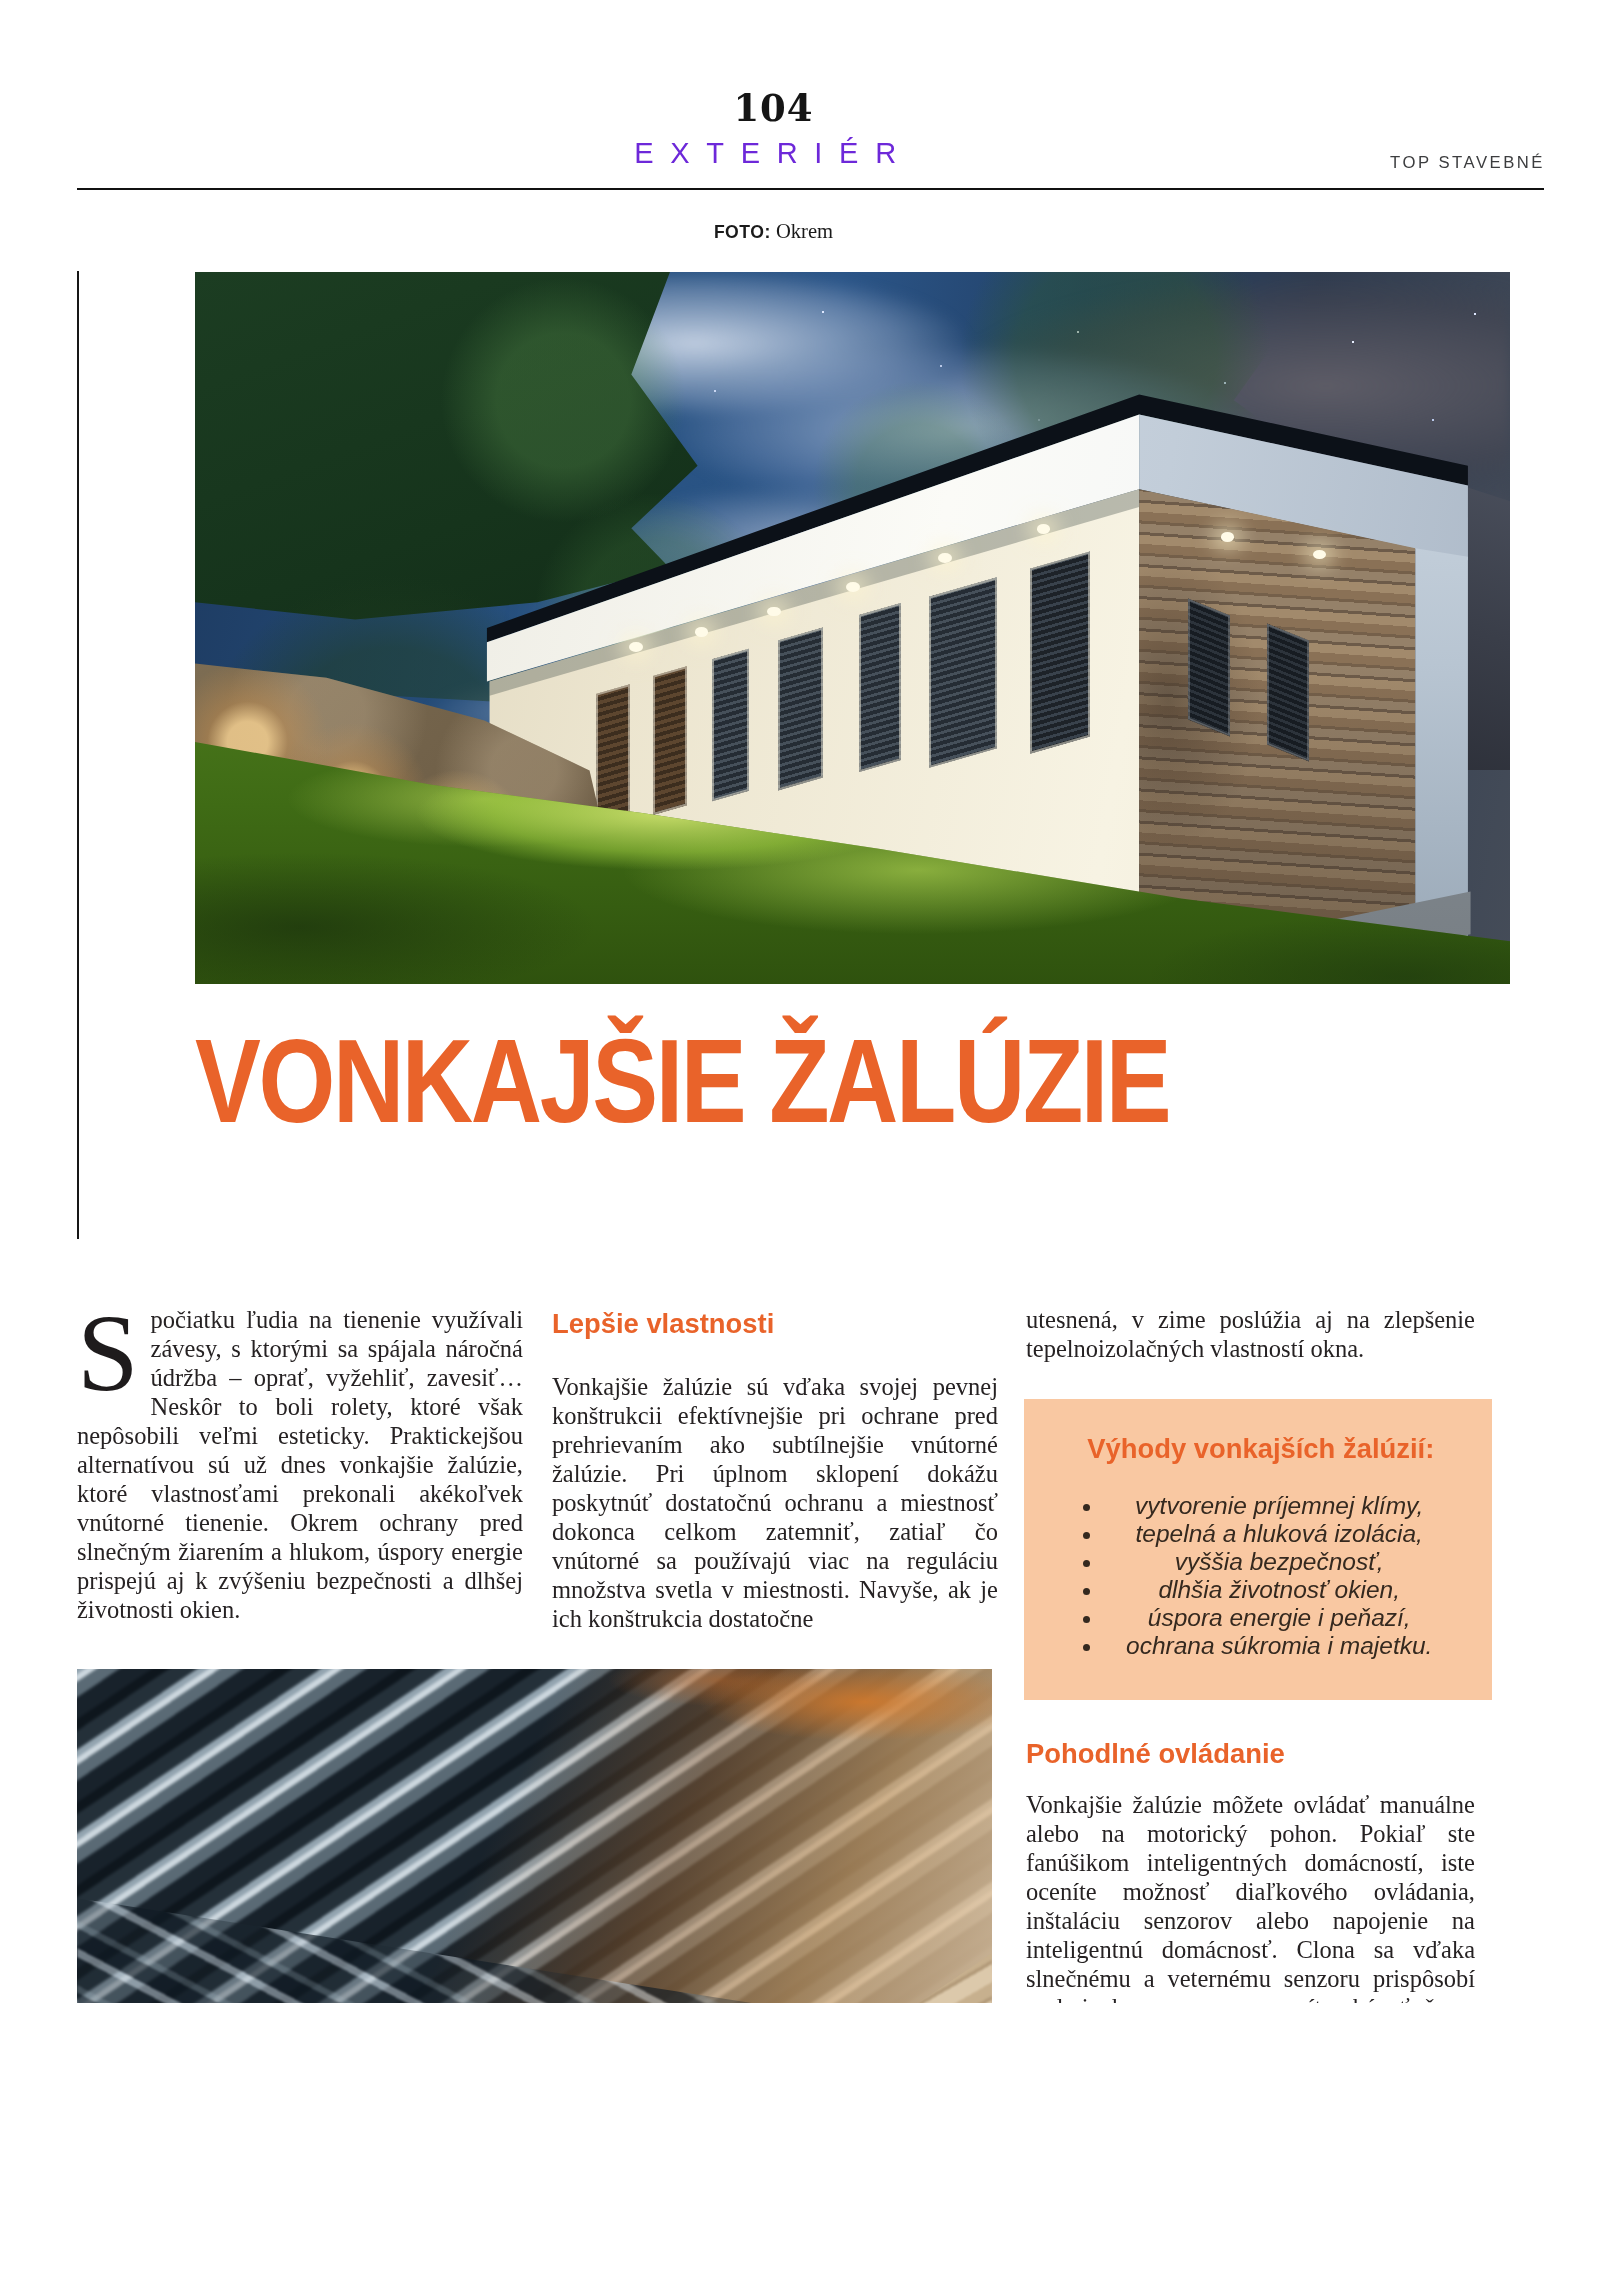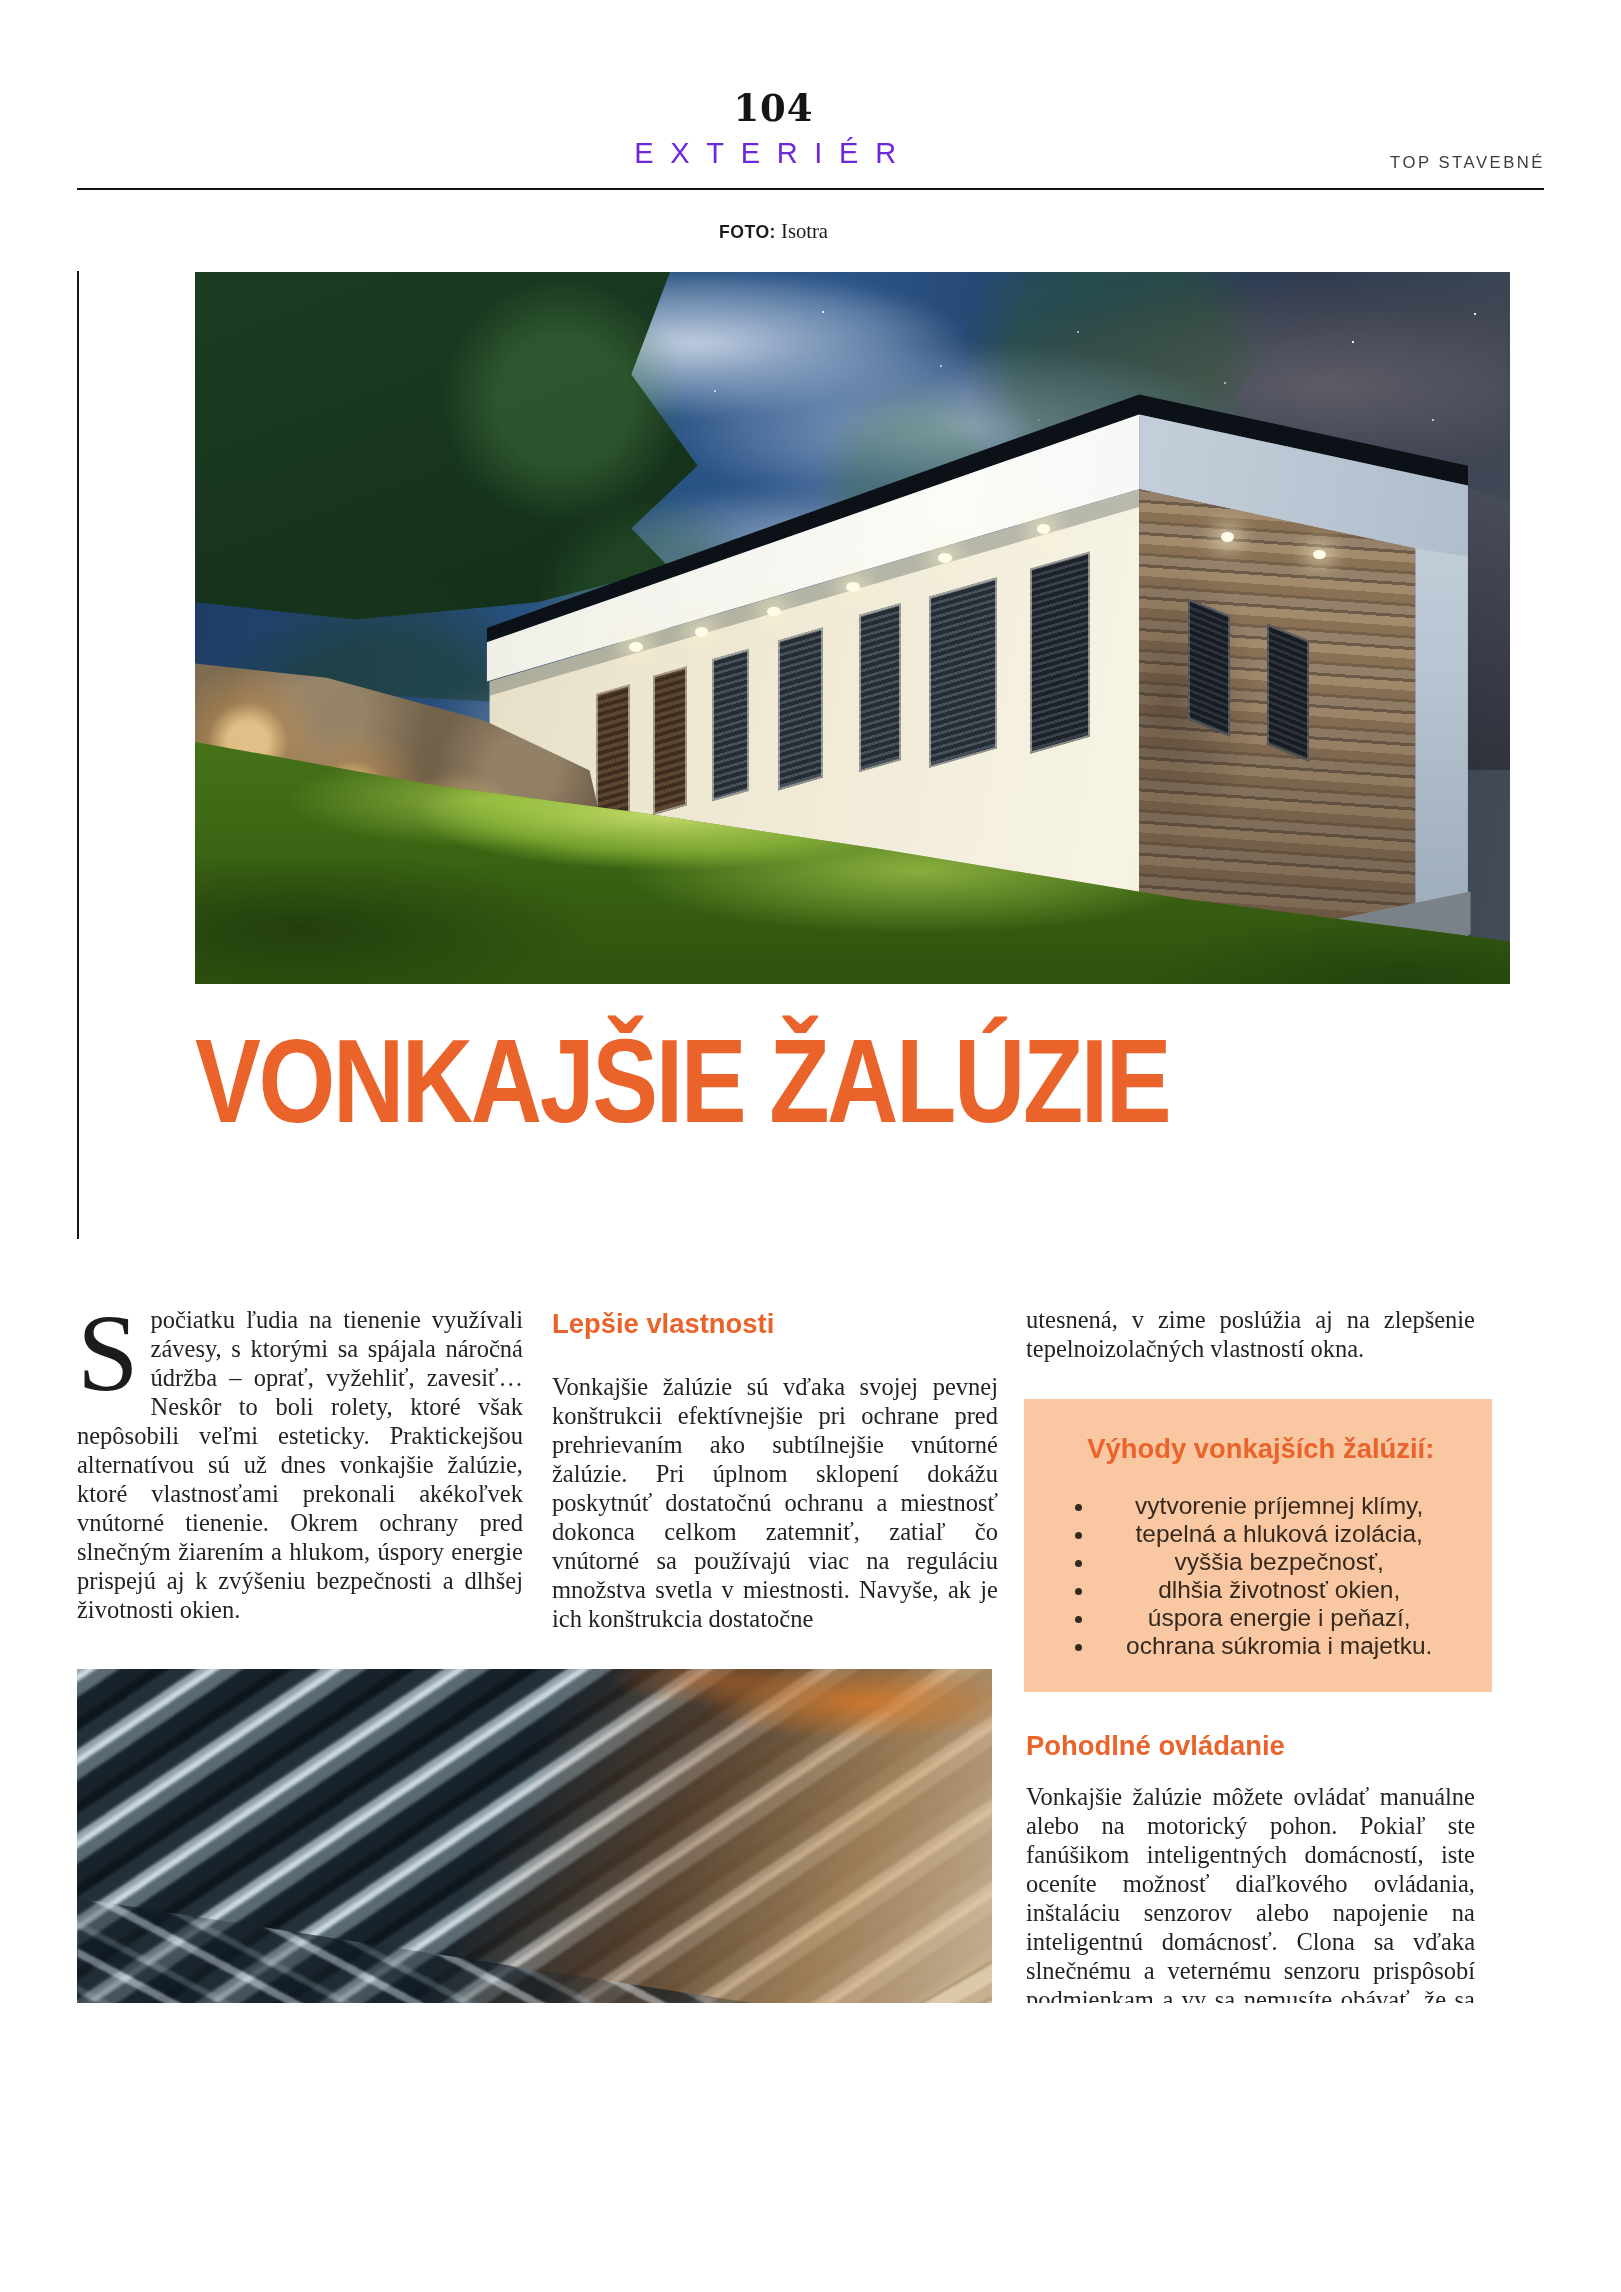--- a/index.html
+++ b/index.html
@@ -39,21 +39,21 @@
   .subhead{font-family:"Liberation Sans",sans-serif;font-weight:bold;font-size:27.4px;line-height:29px;
            color:#E9632A;text-align:left;letter-spacing:0;}
   .col2 .subhead{margin:3.9px 0 34px 0;}
   .h2-2{margin:39px 0 22.5px 0;}
 
   
   .benefits{margin:36px 0 0 -2px;width:468px;box-sizing:border-box;background:#F9C8A2;
             padding:35px 25.5px 23.5px 31px;text-align:center;}
   .benefits .bhead{font-family:"Liberation Sans",sans-serif;font-weight:bold;font-size:27.4px;
             color:#E9632A;margin:0 0 29px 0;}
-  .benefits ul{margin:8px;padding:0 0 0 33px;list-style:disc;}
+  .benefits ul{margin:16px;padding:0 0 0 33px;list-style:disc;font-style:italic;}
   .benefits li{font-family:"Liberation Sans",sans-serif;font-size:24.5px;line-height:28px;
             color:#35291f;padding-left:3.9px;}
 
   
   .photo-main{left:195px;top:272px;width:1315px;height:712px;overflow:hidden;background:#16304f;}
   .sky{left:0;top:0;width:100%;height:100%;
        background:linear-gradient(100deg,#1d3a60 0%,#27517f 28%,#2b5588 45%,#224066 62%,#2f3c50 78%,#454c58 100%);}
   .clouds{left:0;top:0;width:100%;height:100%;filter:blur(5.9px);background-image:
       radial-gradient(ellipse 28% 14% at 38% 10%,rgba(205,216,232,.92),rgba(150,170,200,.45) 55%,transparent 75%),
       radial-gradient(ellipse 30% 16% at 58% 22%,rgba(170,188,212,.85),rgba(120,145,185,.4) 55%,transparent 75%),
@@ -174,21 +174,21 @@
 
 <div class="page">
 
   <div class="abs pageno">104</div>
   <div class="abs section-title">EXTERIÉR</div>
   <div class="abs brand">TOP STAVEBNÉ</div>
   <div class="abs toprule"></div>
   <div class="abs leftline"></div>
   <div class="abs credit">
     <b>FOTO:</b>
-    <span class="val">Isotra</span>
+    <span class="val">Okrem</span>
   </div>
 
   <div class="abs photo-main">
     <div class="abs sky"></div>
     <div class="abs clouds"></div>
     <div class="abs stars"></div>
     <div class="abs moon"></div>
     <div class="abs trees"></div>
     <div class="abs trees trees-tex"></div>
     <div class="abs mountain"></div>

